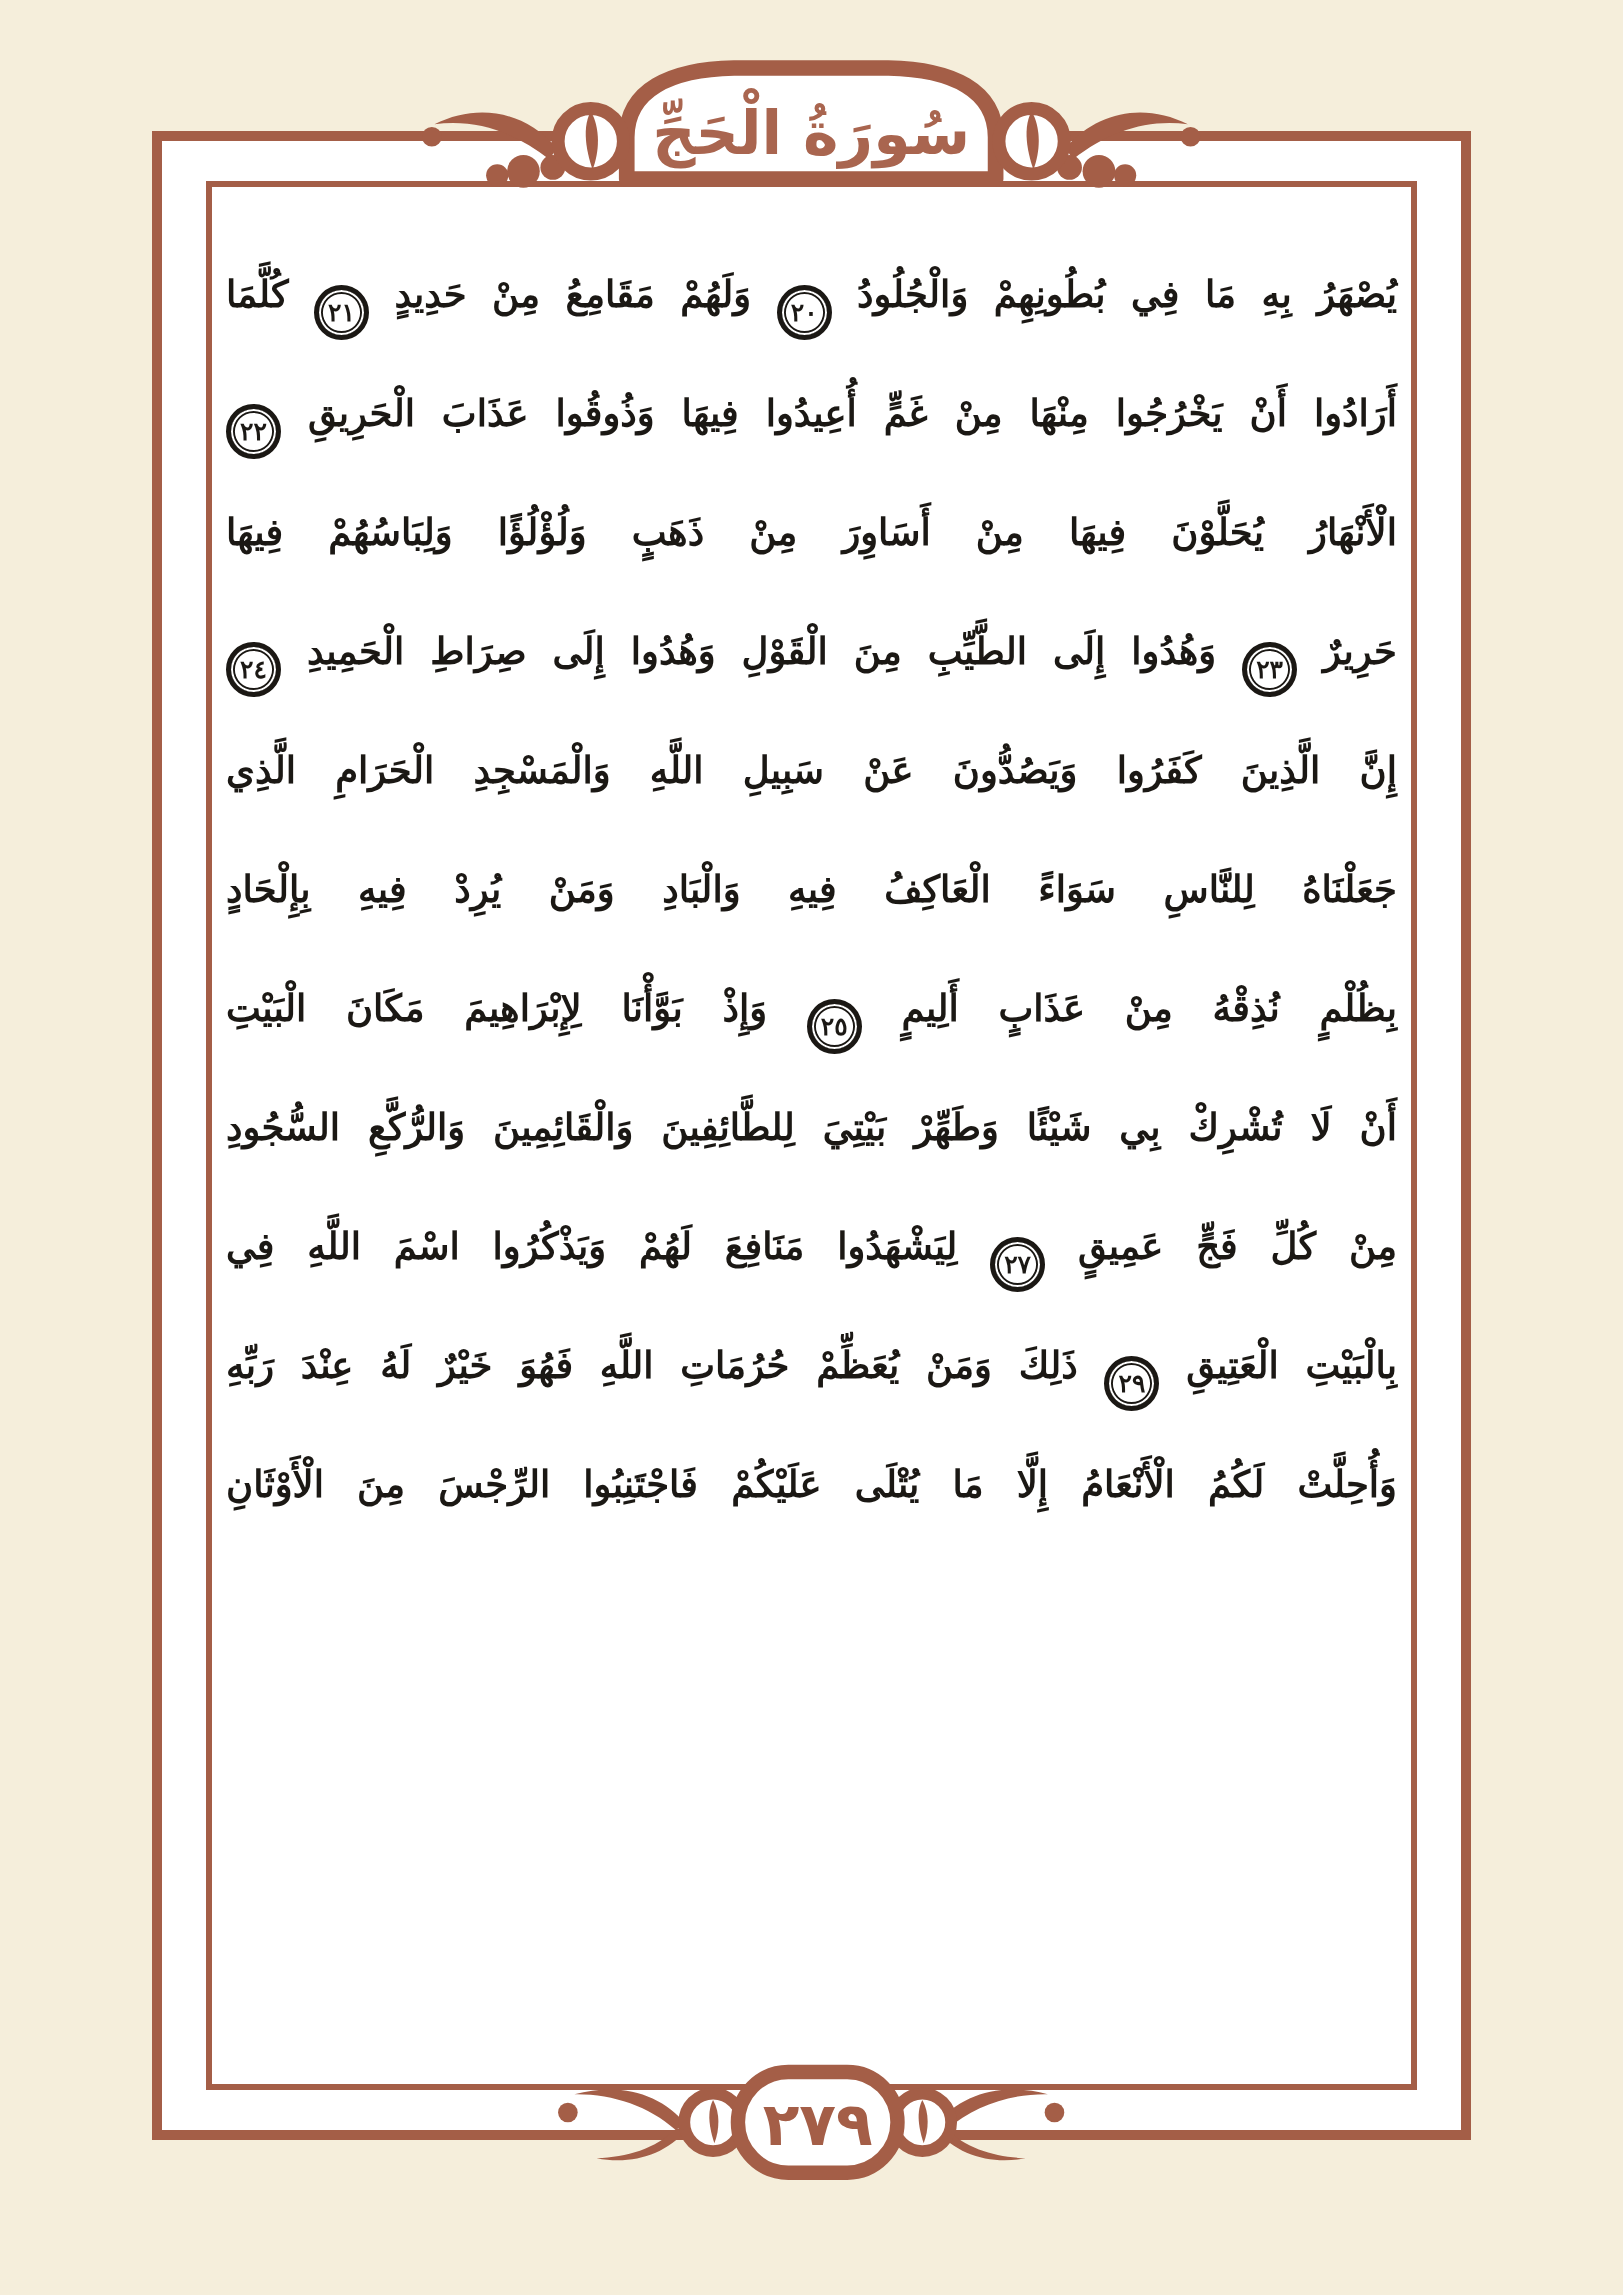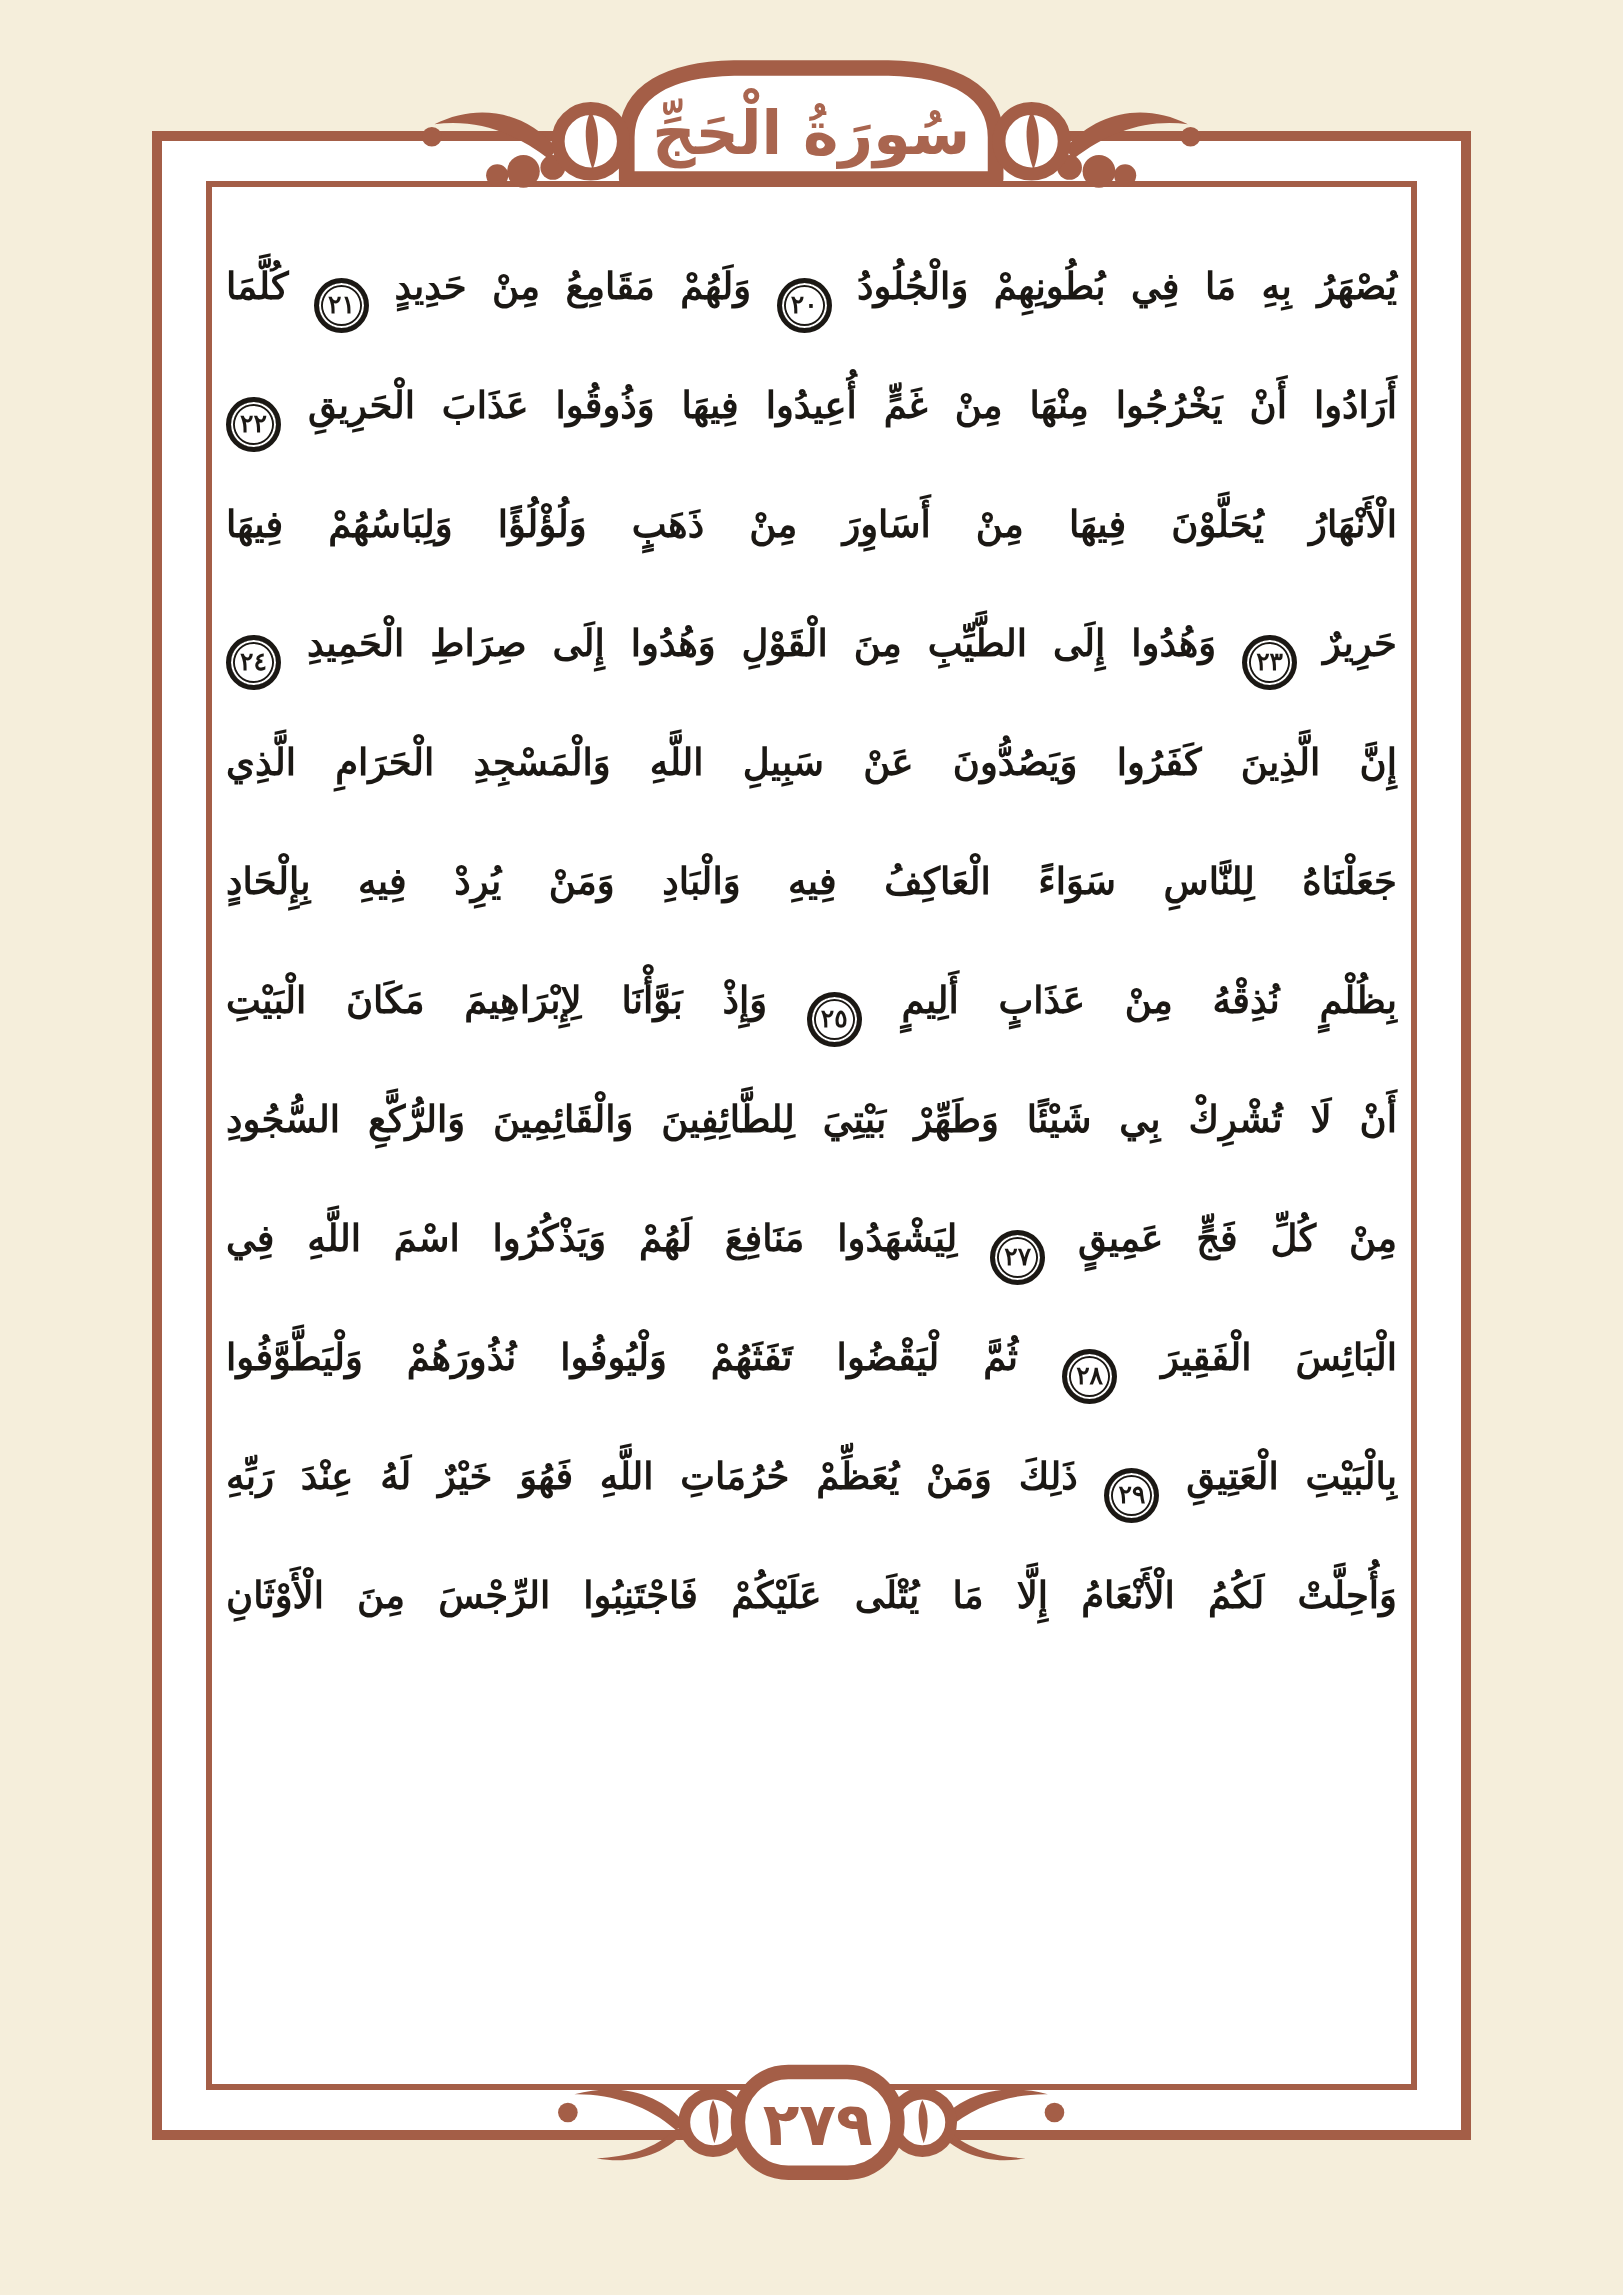--- a/index.html
+++ b/index.html
@@ -25,23 +25,23 @@
     background:var(--paper); border:6.5px solid var(--brown);
     box-sizing:border-box; z-index:2;
   }
   .text-block{
     position:absolute; left:226px; top:252px; width:1171px; z-index:3;
     direction:rtl;
   }
   .line{
     direction:rtl; unicode-bidi:embed;
     text-align:justify; text-align-last:justify;
-    line-height:70px; height:119px;
+    line-height:85px; height:119px;
     font-size:37px; font-weight:700; color:var(--ink);
-    font-family:Liberation Serif, serif;
+    font-family:Liberation Sans, sans-serif;
     white-space:normal;
   }
   .verse-marker{
     display:inline-flex; align-items:center; justify-content:center;
     width:55px; height:55px; box-sizing:border-box;
     border:5.9px solid var(--ink); border-radius:50%;
     box-shadow: inset 0 0 0 2px var(--paper), inset 0 0 0 3.9px var(--ink);
     font-size:25px; font-weight:700; color:var(--ink);
     vertical-align:-14.4px; letter-spacing:0;
   }
@@ -68,21 +68,20 @@
   <div class="text-block">
       <div class="line"><span class="ayah-text">يُصْهَرُ بِهِ مَا فِي بُطُونِهِمْ وَالْجُلُودُ </span> <span class="verse-marker">٢٠</span> <span class="ayah-text"> وَلَهُمْ مَقَامِعُ مِنْ حَدِيدٍ </span> <span class="verse-marker">٢١</span> <span class="ayah-text"> كُلَّمَا</span> </div>
       <div class="line"><span class="ayah-text">أَرَادُوا أَنْ يَخْرُجُوا مِنْهَا مِنْ غَمٍّ أُعِيدُوا فِيهَا وَذُوقُوا عَذَابَ الْحَرِيقِ </span> <span class="verse-marker">٢٢</span> </div>
       <div class="line"><span class="ayah-text">الْأَنْهَارُ يُحَلَّوْنَ فِيهَا مِنْ أَسَاوِرَ مِنْ ذَهَبٍ وَلُؤْلُؤًا وَلِبَاسُهُمْ فِيهَا</span> </div>
       <div class="line"><span class="ayah-text">حَرِيرٌ </span> <span class="verse-marker">٢٣</span> <span class="ayah-text"> وَهُدُوا إِلَى الطَّيِّبِ مِنَ الْقَوْلِ وَهُدُوا إِلَى صِرَاطِ الْحَمِيدِ </span> <span class="verse-marker">٢٤</span> </div>
       <div class="line"><span class="ayah-text">إِنَّ الَّذِينَ كَفَرُوا وَيَصُدُّونَ عَنْ سَبِيلِ اللَّهِ وَالْمَسْجِدِ الْحَرَامِ الَّذِي</span> </div>
       <div class="line"><span class="ayah-text">جَعَلْنَاهُ لِلنَّاسِ سَوَاءً الْعَاكِفُ فِيهِ وَالْبَادِ وَمَنْ يُرِدْ فِيهِ بِإِلْحَادٍ</span> </div>
       <div class="line"><span class="ayah-text">بِظُلْمٍ نُذِقْهُ مِنْ عَذَابٍ أَلِيمٍ </span> <span class="verse-marker">٢٥</span> <span class="ayah-text"> وَإِذْ بَوَّأْنَا لِإِبْرَاهِيمَ مَكَانَ الْبَيْتِ</span> </div>
       <div class="line"><span class="ayah-text">أَنْ لَا تُشْرِكْ بِي شَيْئًا وَطَهِّرْ بَيْتِيَ لِلطَّائِفِينَ وَالْقَائِمِينَ وَالرُّكَّعِ السُّجُودِ</span> </div>
       <div class="line"><span class="ayah-text">مِنْ كُلِّ فَجٍّ عَمِيقٍ </span> <span class="verse-marker">٢٧</span> <span class="ayah-text"> لِيَشْهَدُوا مَنَافِعَ لَهُمْ وَيَذْكُرُوا اسْمَ اللَّهِ فِي</span> </div>
-      <div class="line"><span class="ayah-text">الْبَائِسَ الْفَقِيرَ </span> <span class="verse-marker">٢٨</span> <span class="ayah-text"> ثُمَّ لْيَقْضُوا تَفَثَهُمْ وَلْيُوفُوا نُذُورَهُمْ وَلْيَطَّوَّفُوا</span> </div>
       <div class="line"><span class="ayah-text">بِالْبَيْتِ الْعَتِيقِ </span> <span class="verse-marker">٢٩</span> <span class="ayah-text"> ذَلِكَ وَمَنْ يُعَظِّمْ حُرُمَاتِ اللَّهِ فَهُوَ خَيْرٌ لَهُ عِنْدَ رَبِّهِ</span> </div>
       <div class="line"><span class="ayah-text">وَأُحِلَّتْ لَكُمُ الْأَنْعَامُ إِلَّا مَا يُتْلَى عَلَيْكُمْ فَاجْتَنِبُوا الرِّجْسَ مِنَ الْأَوْثَانِ</span> </div>
     </div>
 
   <svg class="ornaments" width="1623" height="2295" viewBox="0 0 2481 3509">
 
     <g>
 
       <g>
         <circle cx="660" cy="209" r="15" fill="#A45E47"></circle>

